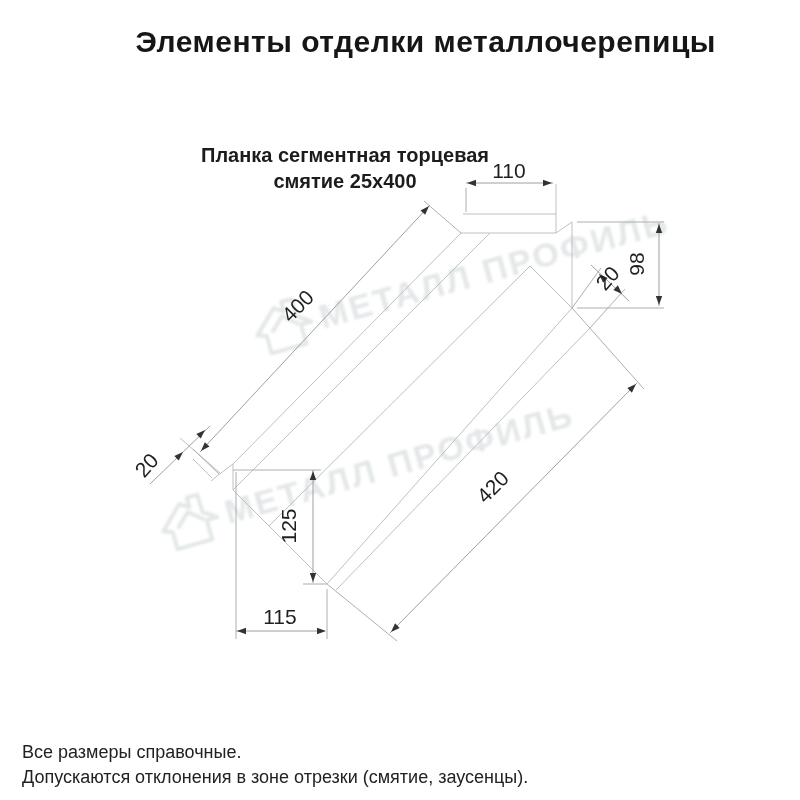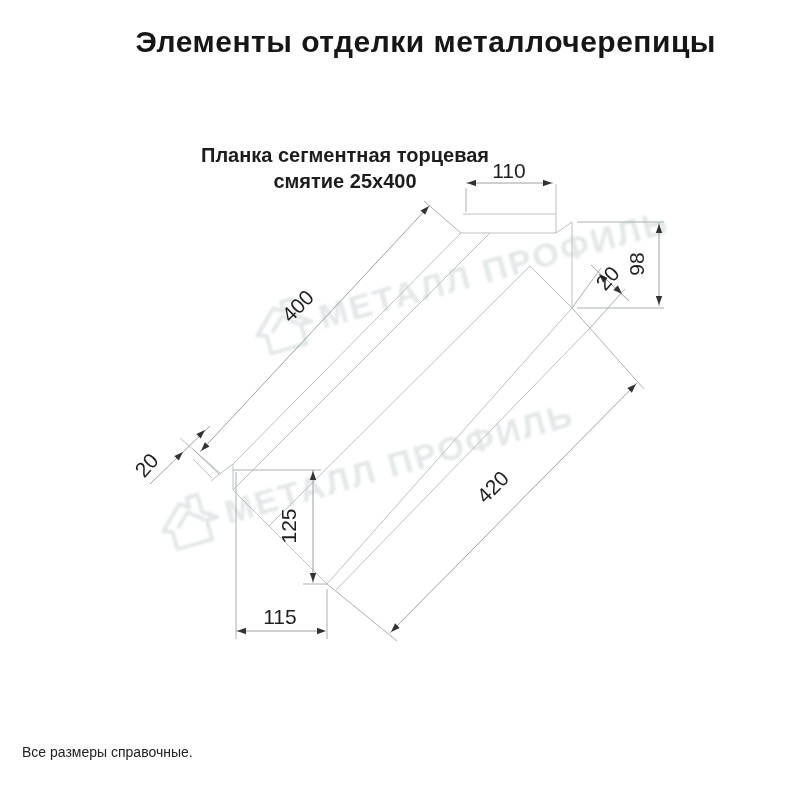--- a/index.html
+++ b/index.html
@@ -2,21 +2,21 @@
 <html><head>
 <meta charset="utf-8">
 <style>
   html,body{margin:0;padding:0;background:#ffffff;}
   body{width:800px;height:800px;position:relative;overflow:hidden;
        font-family:"Liberation Sans",sans-serif;color:#1a1a1a;}
   .title{position:absolute;top:25px;left:0;width:716px;text-align:right;
          font-size:30px;font-weight:bold;letter-spacing:0.5px;color:#161616;}
   .subtitle{position:absolute;top:106px;left:0;width:690px;text-align:center;
             font-size:20px;font-weight:bold;line-height:26px;color:#1c1c1c;margin-top:36px;}
-  .footer{position:absolute;left:22px;top:740px;font-size:14px;line-height:25px;color:#222;}
+  .footer{position:absolute;left:22px;top:740px;font-size:18px;line-height:25px;color:#222;}
   svg.drawing{position:absolute;left:0;top:0;}
   .objline{stroke:#bcc1c4;stroke-width:1;fill:none;}
   .extline{stroke:#aab0b4;stroke-width:1;fill:none;}
   .dimline{stroke:#9aa1a6;stroke-width:1;fill:none;}
   .arrow{fill:#333333;}
   .dimtext{font-family:"Liberation Sans",sans-serif;font-size:21px;fill:#1f1f1f;}
   .wmtext{font-family:"Liberation Sans",sans-serif;font-size:34px;font-weight:bold;
           letter-spacing:2.5px;fill:#e4e7e8;}
   .wmicon{stroke:#e4e7e8;stroke-width:4;fill:none;stroke-linejoin:round;}
 </style>
@@ -127,13 +127,14 @@
     <text class="dimtext" x="498" y="492" text-anchor="middle" transform="rotate(-45 498 492)">420</text>
     <text class="dimtext" x="296" y="526" text-anchor="middle" transform="rotate(-90 296 526)">125</text>
     <text class="dimtext" x="280" y="624" text-anchor="middle">115</text>
     <text class="dimtext" x="152" y="470" text-anchor="middle" transform="rotate(-48 152 470)">20</text>
     <text class="dimtext" x="613" y="283" text-anchor="middle" transform="rotate(-48 613 283)">20</text>
   </g>
 </svg>
 
 <div class="footer">
   <div>Все размеры справочные.</div>
+  <div>Допускаются отклонения в зоне отрезки (смятие, заусенцы).</div>
 </div>
 
 </body></html>

